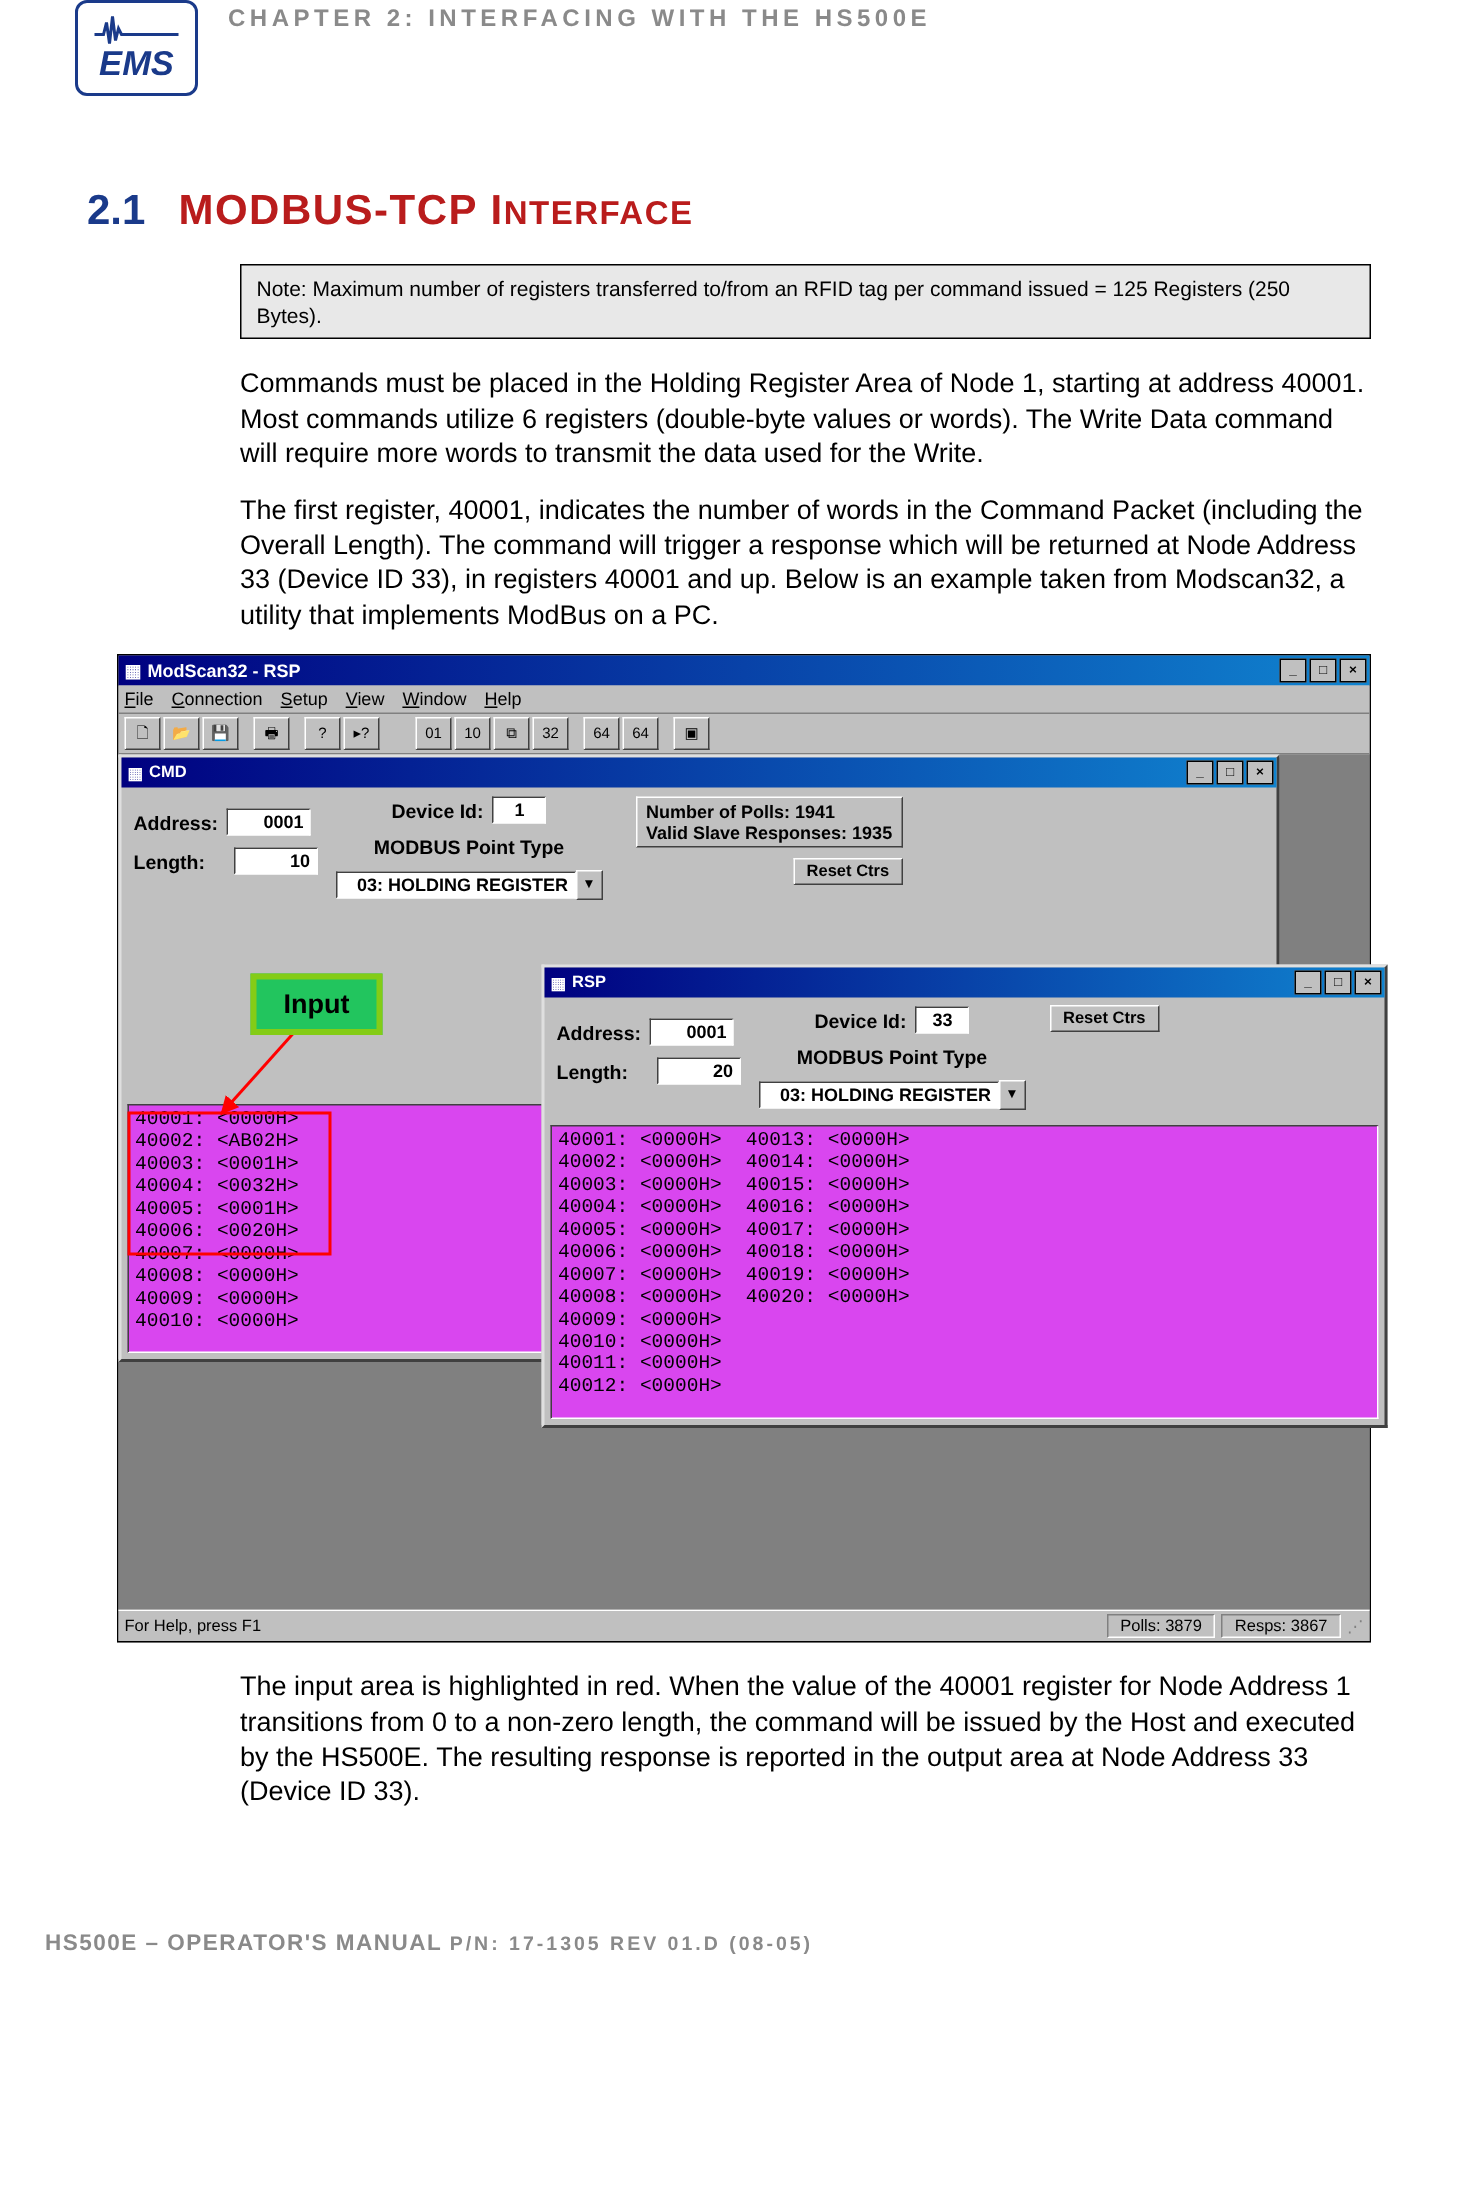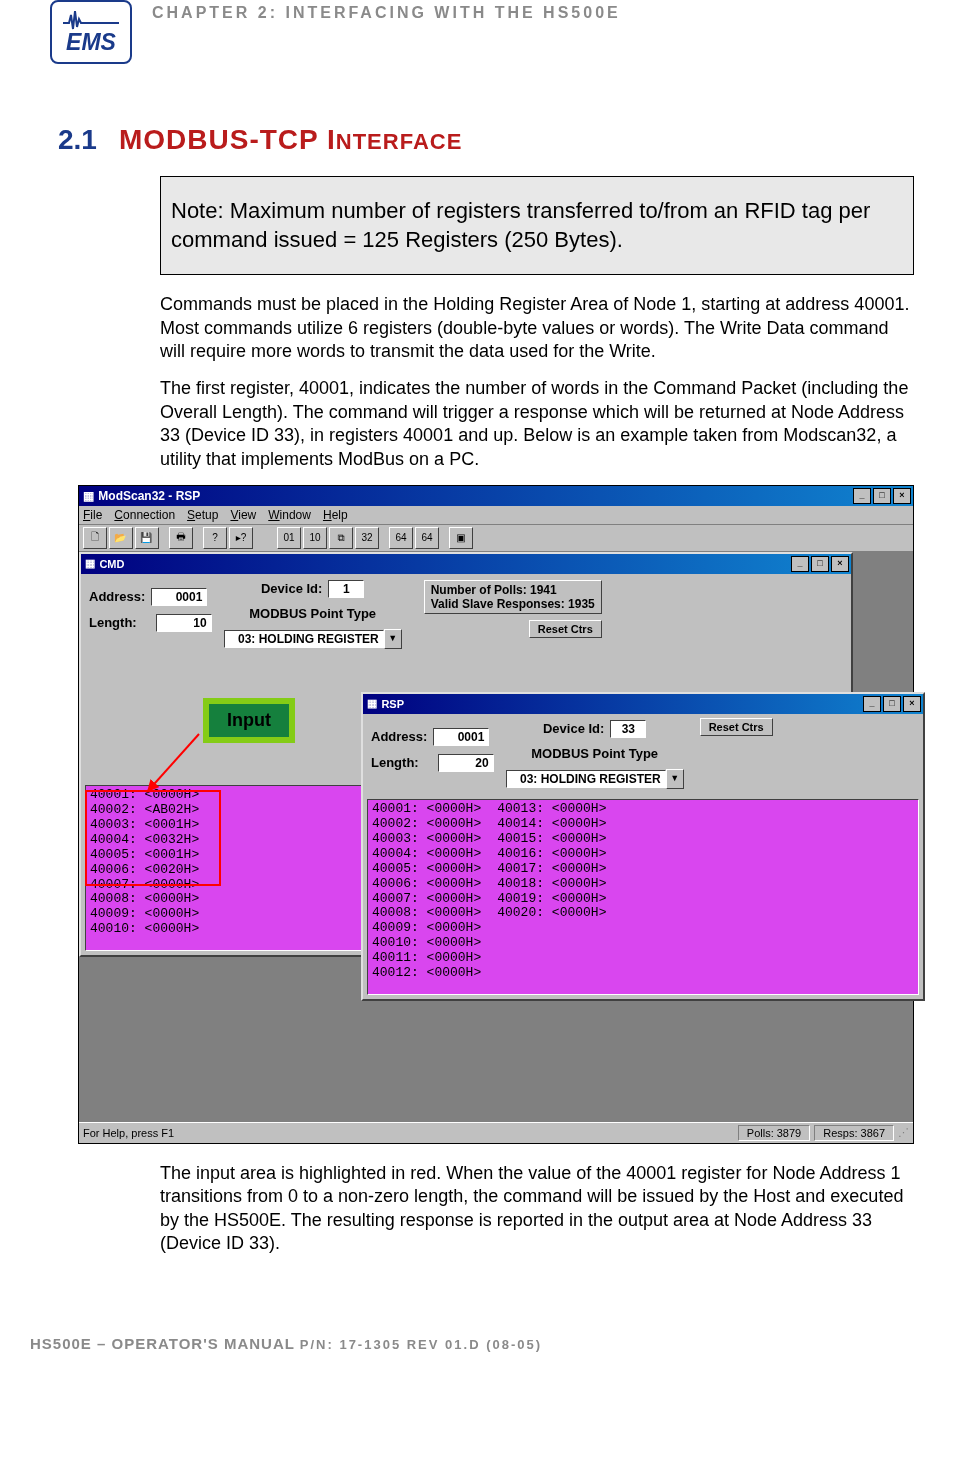--- a/index.html
+++ b/index.html
@@ -68,23 +68,23 @@
     font-size: 28px;
     font-weight: bold;
     letter-spacing: 1px;
   }
   .section-title-small {
     font-variant: small-caps;
   }
   .note-box {
     border: 1px solid #000;
     background: #e8e8e8;
-    padding: 20px 10px;
+    padding: 6px 10px;
     margin: 20px 30px 18px 130px;
-    font-size: 22px;
+    font-size: 14px;
     line-height: 1.3;
   }
   .body-text {
     margin: 0 30px 14px 130px;
     font-size: 18px;
     line-height: 1.3;
   }
   .screenshot-container {
     margin: 10px 30px 10px 48px;
     border: 1px solid #000;
@@ -238,28 +238,27 @@
     margin: 4px;
     padding: 2px 4px;
     font-family: "Courier New", monospace;
     font-size: 13px;
     line-height: 1.15;
     white-space: pre;
     overflow: hidden;
   }
   .input-callout {
     position: absolute;
-    background: #15803d;
-    border: 6px solid #84cc16;
+    background: #22c55e;
+    border: 4px solid #84cc16;
     padding: 6px 18px;
     font-family: Arial;
     font-size: 18px;
     font-weight: bold;
     z-index: 5;
-    margin-left: 36px;
   }
   .red-box {
     border: 2px solid red;
     position: absolute;
     pointer-events: none;
     z-index: 4;
   }
   .statusbar {
     background: #c0c0c0;
     border-top: 1px solid #fff;

